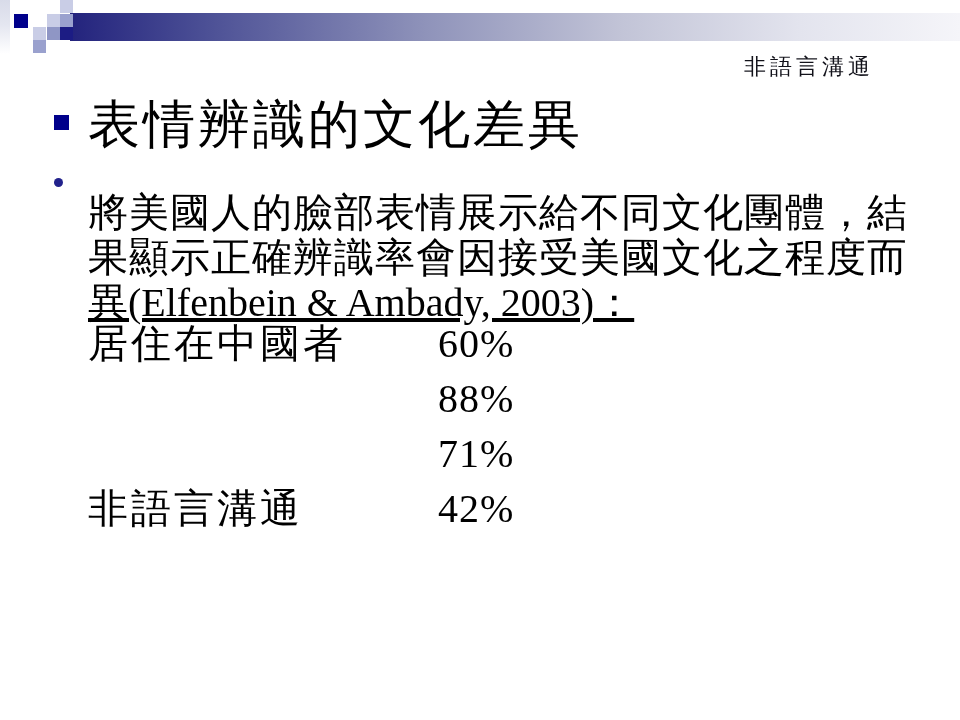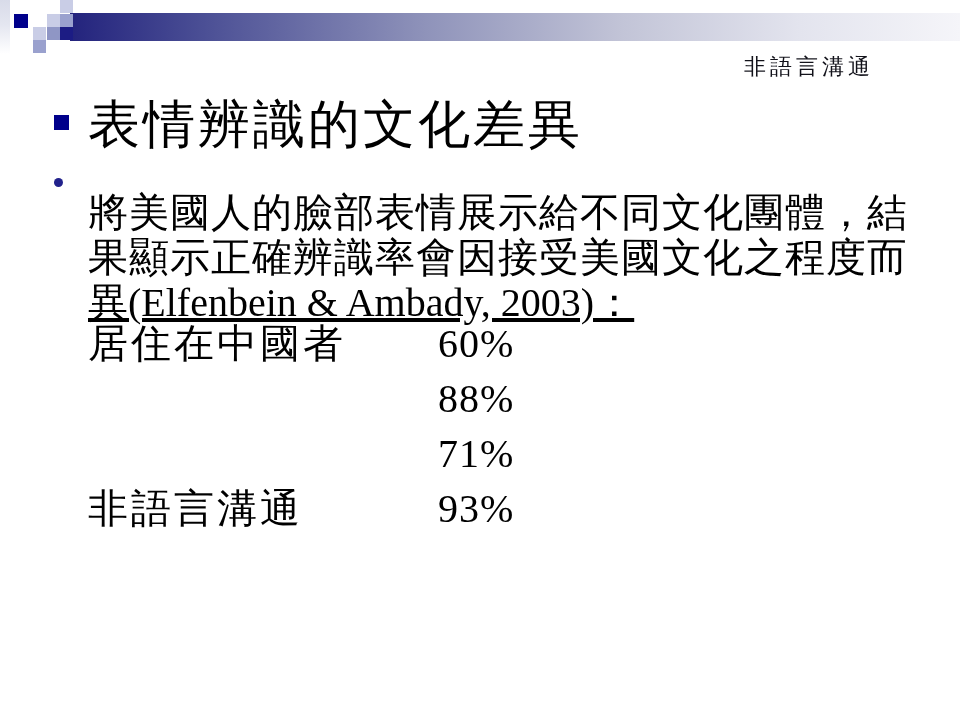--- a/index.html
+++ b/index.html
@@ -91,17 +91,17 @@
       <span class="stat-value">60%</span>
     </div>
     <div class="stat-row">
       <span class="stat-value">88%</span>
     </div>
     <div class="stat-row">
       <span class="stat-value">71%</span>
     </div>
     <div class="stat-row">
       <span class="stat-label">非語言溝通</span>
-      <span class="stat-value">93%</span>
+      <span class="stat-value">42%</span>
     </div>
   </div>
 
 </div>
 
 </body></html>

